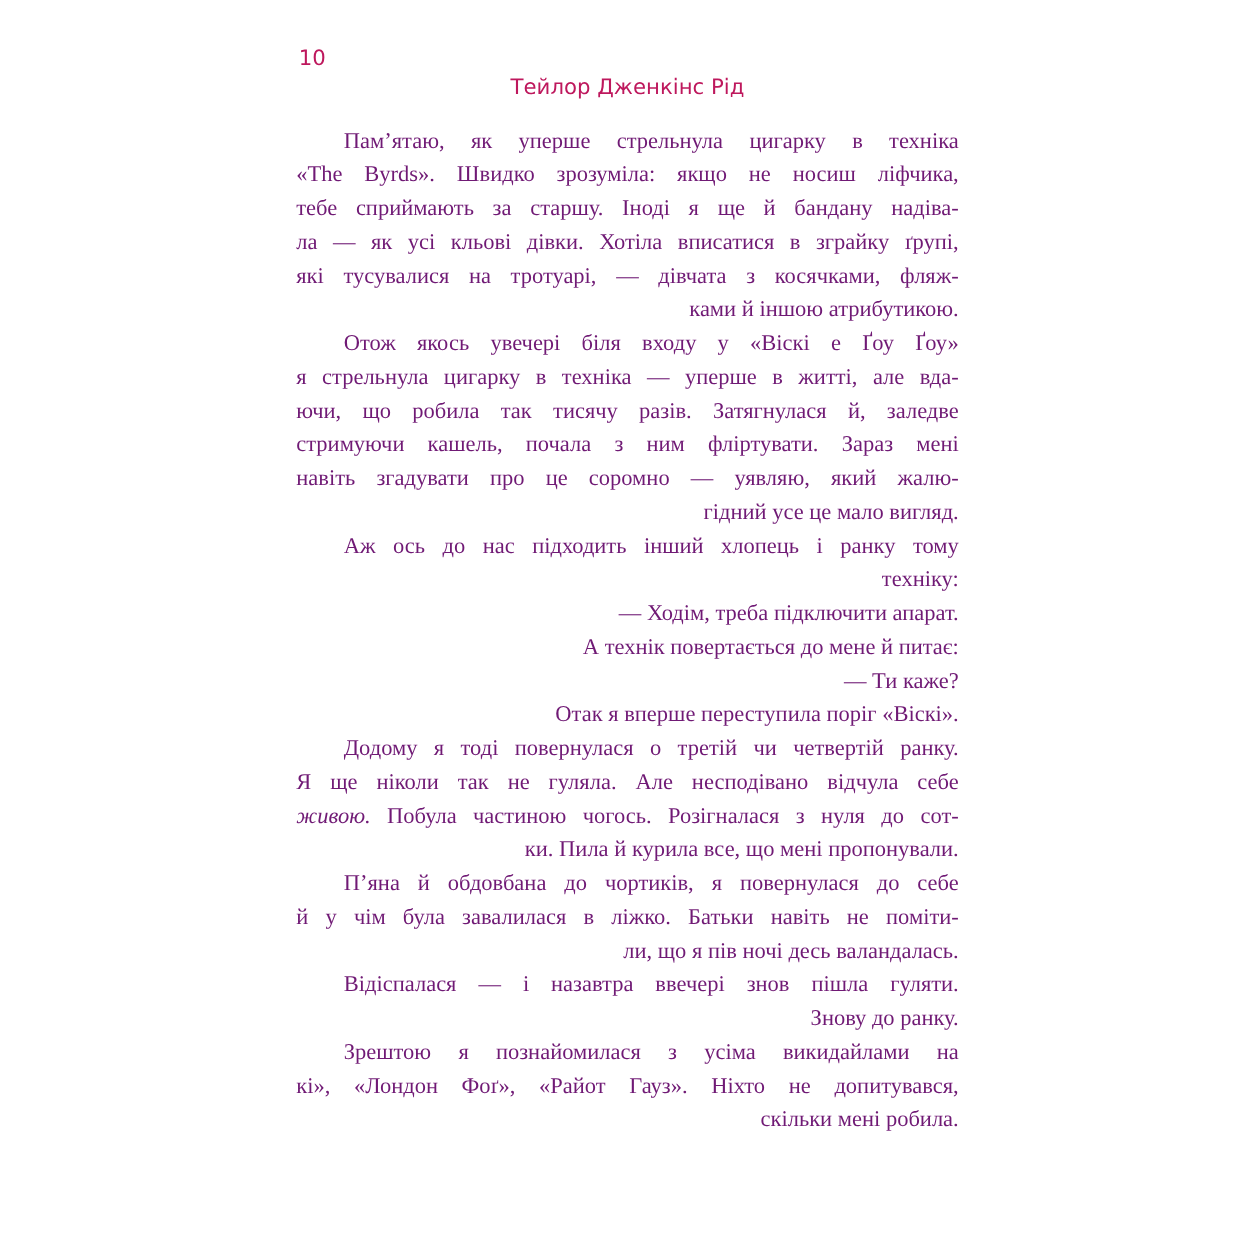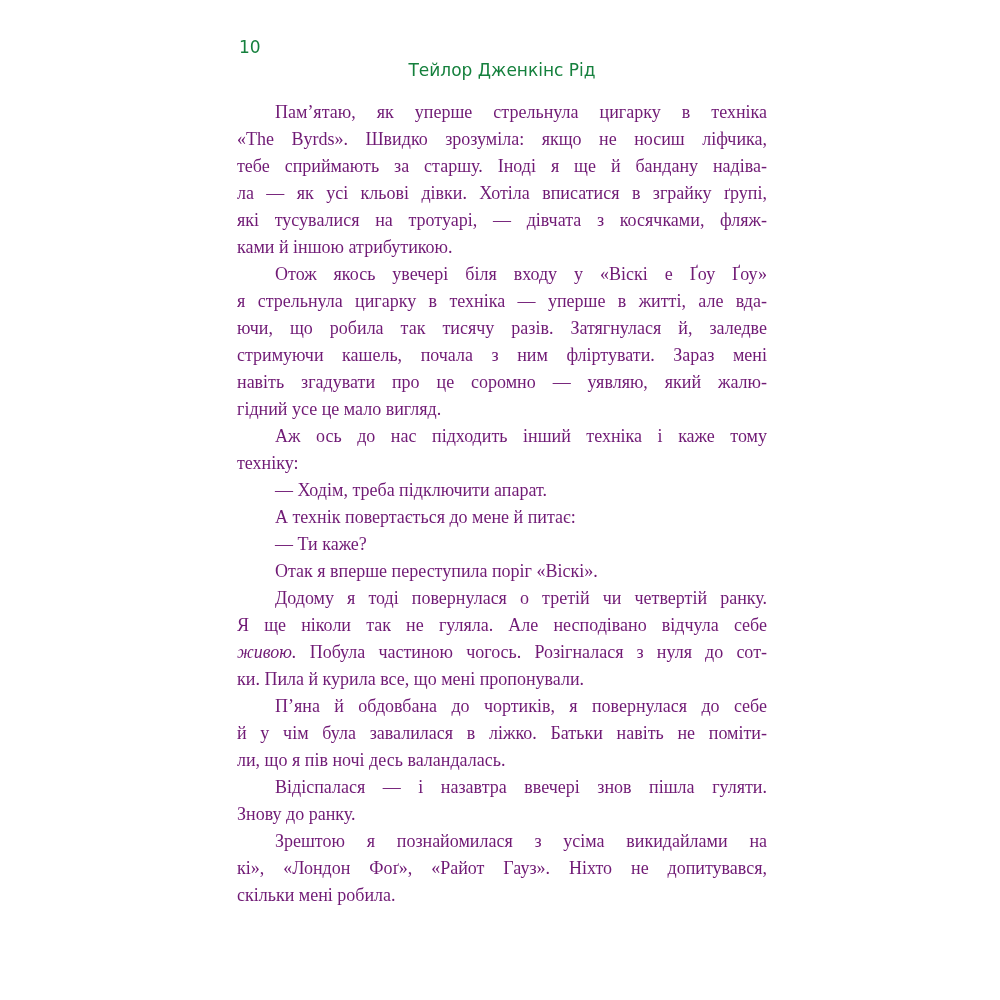--- a/index.html
+++ b/index.html
@@ -14,21 +14,21 @@
     background: #ffffff;
     overflow: hidden;
   }
   .header-row {
     position: absolute;
     top: 38px;
     left: 237px;
     width: 530px;
     height: 20px;
     font-family: "DejaVu Sans", "Liberation Sans", sans-serif;
-    color: #15803d;
+    color: #be185d;
     font-size: 17px;
     line-height: 18px;
   }
   .page-number {
     position: absolute;
     left: 2px;
     top: 0;
   }
   .running-head {
     position: absolute;
@@ -44,21 +44,21 @@
     left: 237px;
     width: 530px;
     font-family: "Liberation Serif", "DejaVu Serif", serif;
     font-size: 18px;
     color: #701a75;
   }
   .line {
     height: 27px;
     line-height: 27px;
     white-space: nowrap;
-    text-align: left;
+    text-align: right;
   }
   .line.justify {
     text-align: justify;
     text-align-last: justify;
   }
   .line.indent {
     text-indent: 38px;
   }
   .line .it {
     font-style: italic;
@@ -78,21 +78,21 @@
       <div class="line justify"><span>тебе сприймають за старшу. Іноді я ще й бандану надіва-</span></div>
       <div class="line justify"><span>ла — як усі кльові дівки. Хотіла вписатися в зграйку ґрупі,</span></div>
       <div class="line justify"><span>які тусувалися на тротуарі, — дівчата з косячками, фляж-</span></div>
       <div class="line"><span>ками й іншою атрибутикою.</span></div>
       <div class="line justify indent"><span>Отож якось увечері біля входу у «Віскі е Ґоу Ґоу»</span></div>
       <div class="line justify"><span>я стрельнула цигарку в техніка — уперше в житті, але вда-</span></div>
       <div class="line justify"><span>ючи, що робила так тисячу разів. Затягнулася й, заледве</span></div>
       <div class="line justify"><span>стримуючи кашель, почала з ним фліртувати. Зараз мені</span></div>
       <div class="line justify"><span>навіть згадувати про це соромно — уявляю, який жалю-</span></div>
       <div class="line"><span>гідний усе це мало вигляд.</span></div>
-      <div class="line justify indent"><span>Аж ось до нас підходить інший техніка і каже тому</span></div>
+      <div class="line justify indent"><span>Аж ось до нас підходить інший хлопець і ранку тому</span></div>
       <div class="line"><span>техніку:</span></div>
       <div class="line indent"><span>— Ходім, треба підключити апарат.</span></div>
       <div class="line indent"><span>А технік повертається до мене й питає:</span></div>
       <div class="line indent"><span>— Ти каже?</span></div>
       <div class="line indent"><span>Отак я вперше переступила поріг «Віскі».</span></div>
       <div class="line justify indent"><span>Додому я тоді повернулася о третій чи четвертій ранку.</span></div>
       <div class="line justify"><span>Я ще ніколи так не гуляла. Але несподівано відчула себе</span></div>
       <div class="line justify"><span class="it">живою.</span><span> Побула частиною чогось. Розігналася з нуля до сот-</span></div>
       <div class="line"><span>ки. Пила й курила все, що мені пропонували.</span></div>
       <div class="line justify indent"><span>П’яна й обдовбана до чортиків, я повернулася до себе</span></div>

